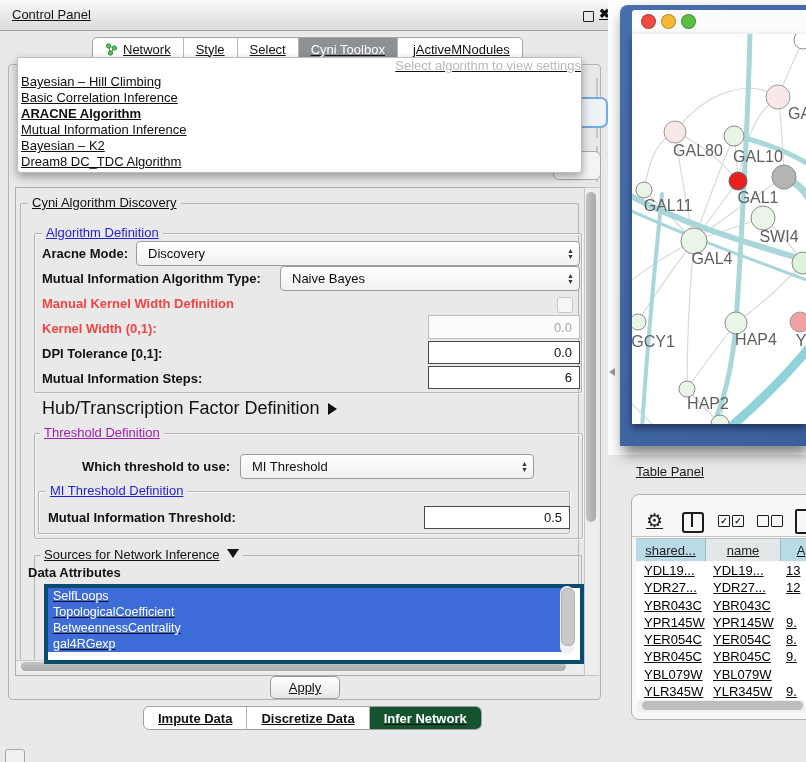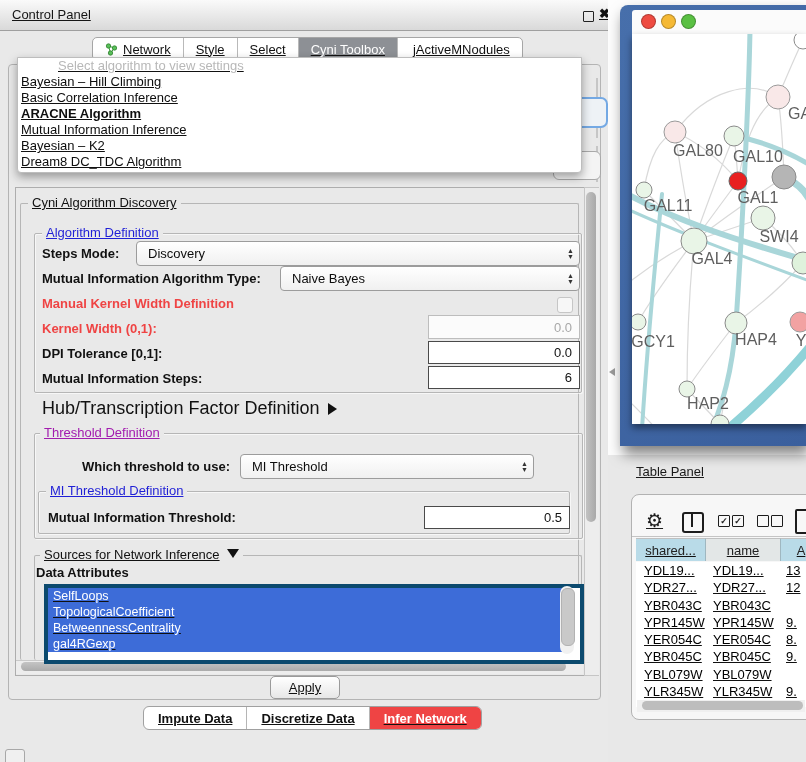--- a/index.html
+++ b/index.html
@@ -36,21 +36,21 @@
 
   
   .frag-line{background:#c6c6c6;width:2px;}
   .frag-combo-blue{left:574px;top:97px;width:30px;height:27px;border:2px solid #74a9e4;border-radius:7px;background:#eef2f6;}
   .frag-combo-gray{left:553px;top:151px;width:46px;height:27px;border:1px solid #a9a9a9;border-radius:6px;background:#f4f4f4;}
 
   
   .popup{left:17px;top:57px;width:563px;height:114px;background:#ffffff;
     border:1px solid #bdbdbd;border-radius:0 0 4px 4px;
     box-shadow:0 4px 10px rgba(0,0,0,.35);z-index:50;}
-  .popup-prompt{width:100%;text-align:left;color:#b8b8b8;height:16px;line-height:16px;padding-left:40px;}
+  .popup-prompt{width:100%;text-align:right;color:#b8b8b8;height:16px;line-height:16px;}
   .dd-item{height:16px;line-height:16px;padding-left:3px;color:#0d0d0d;white-space:nowrap;}
   .dd-item.bold{font-weight:bold;}
 
   
   .viewport{left:15px;top:187px;width:569px;height:487px;background:#e9e9e9;
     border:1px solid #adadad;overflow:hidden;}
   .vscroll{left:584px;top:187px;width:14px;height:487px;background:#ededed;border:1px solid #c6c6c6;border-right:none;}
   .vthumb{left:586px;top:192px;width:10px;height:330px;background:linear-gradient(to right,#c2c2c2,#a9a9a9);border-radius:5px;}
   .hscroll{left:16px;top:660px;width:567px;height:13px;background:#ededed;border-top:1px solid #c9c9c9;}
   .hthumb{left:21px;top:662px;width:545px;height:9px;background:linear-gradient(#c4c4c4,#ababab);border-radius:5px;}
@@ -91,21 +91,21 @@
 
   
   .apply-btn{left:270px;top:676px;width:68px;height:21px;
     background:linear-gradient(#ffffff,#e7e7e7);border:1px solid #9a9a9a;border-radius:5px;
     display:flex;align-items:center;justify-content:center;font-size:13px;}
   .btabgroup{left:143px;top:706px;height:22px;display:inline-flex;
     background:#ffffff;border:1px solid #a0a0a0;border-radius:6px;overflow:hidden;}
   .btabseg{display:flex;align-items:center;justify-content:center;padding:0 14px;
     border-right:1px solid #b5b5b5;font-weight:bold;color:#111;white-space:nowrap;}
   .btabseg:last-child{border-right:none;}
-  .btabseg.sel{background:#ef4444;color:#ffffff;}
+  .btabseg.sel{background:#14532d;color:#ffffff;}
 
   .corner-chip{left:5px;top:749px;width:18px;height:16px;border:1px solid #a8a8a8;border-radius:3px;background:#f0f0f0;}
 
   
   .desktop-white{left:608px;top:0;width:198px;height:456px;background:#fdfdfd;}
   .right-gray{left:608px;top:455px;width:198px;height:307px;background:#e8e8e8;}
   .divider-arrow{left:609px;top:368px;width:0;height:0;
     border-top:4px solid transparent;border-bottom:4px solid transparent;border-right:6px solid #9a9a9a;}
 
   .net-window{left:620px;top:5px;width:186px;height:441px;
@@ -204,21 +204,21 @@
 <div class="abs vthumb"></div>
 <div class="abs hscroll"></div>
 <div class="abs hthumb"></div>
 
 <div class="abs fieldset fs-open" style="left:20px;top:203px;width:557px;height:456px;"></div>
 <div class="abs legend" style="left:28px;top:196px;">Cyni Algorithm Discovery</div>
 
 <div class="abs fieldset" style="left:34px;top:233px;width:546px;height:158px;"></div>
 <div class="abs legend leg-blue" style="left:42px;top:226px;">Algorithm Definition</div>
 
-<div class="lbl bold" style="left:42px;top:246px;">Steps Mode:</div>
+<div class="lbl bold" style="left:42px;top:246px;">Aracne Mode:</div>
 <div class="combo" style="left:136px;top:241px;width:442px;height:23px;">
   <span class="combo-text">Discovery</span>
   <span class="stepper">
       <span>▲</span>
       <span>▼</span>
     </span>
 </div>
 
 <div class="lbl bold" style="left:42px;top:271px;">Mutual Information Algorithm Type:</div>
 <div class="combo" style="left:280px;top:266px;width:298px;height:23px;">
@@ -260,21 +260,21 @@
 <div class="abs fieldset" style="left:38px;top:491px;width:530px;height:41px;"></div>
 <div class="abs legend leg-blue" style="left:46px;top:484px;">MI Threshold Definition</div>
 
 <div class="lbl bold" style="left:48px;top:510px;">Mutual Information Threshold:</div>
 <div class="tfield" style="left:424px;top:506px;width:137px;height:21px;">0.5</div>
 
 <div class="abs fieldset fs-open" style="left:34px;top:555px;width:546px;height:104px;"></div>
 <div class="abs legend" style="left:40px;top:548px;">
   <span>Sources for Network Inference</span><span class="tri-down"></span>
 </div>
-<div class="lbl bold" style="left:36px;top:565px;">Data Attributes</div>
+<div class="lbl bold" style="left:28px;top:565px;">Data Attributes</div>
 
 <div class="abs listbox">
   <div id="attr-items">
       <div class="attr-item">SelfLoops</div>
       <div class="attr-item">TopologicalCoefficient</div>
       <div class="attr-item">BetweennessCentrality</div>
       <div class="attr-item">gal4RGexp</div>
     </div>
 </div>
 <div class="abs list-scroll"></div>

